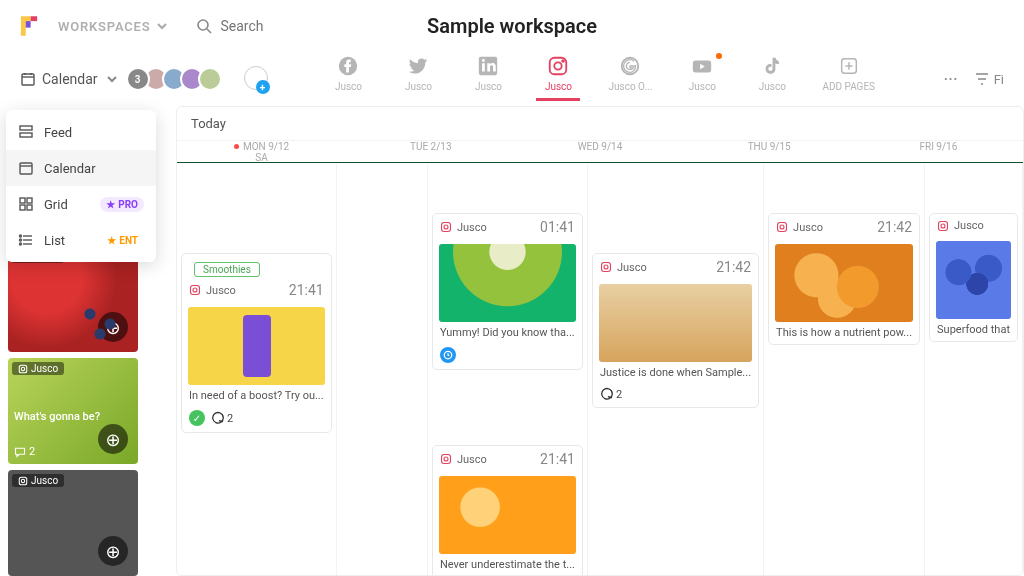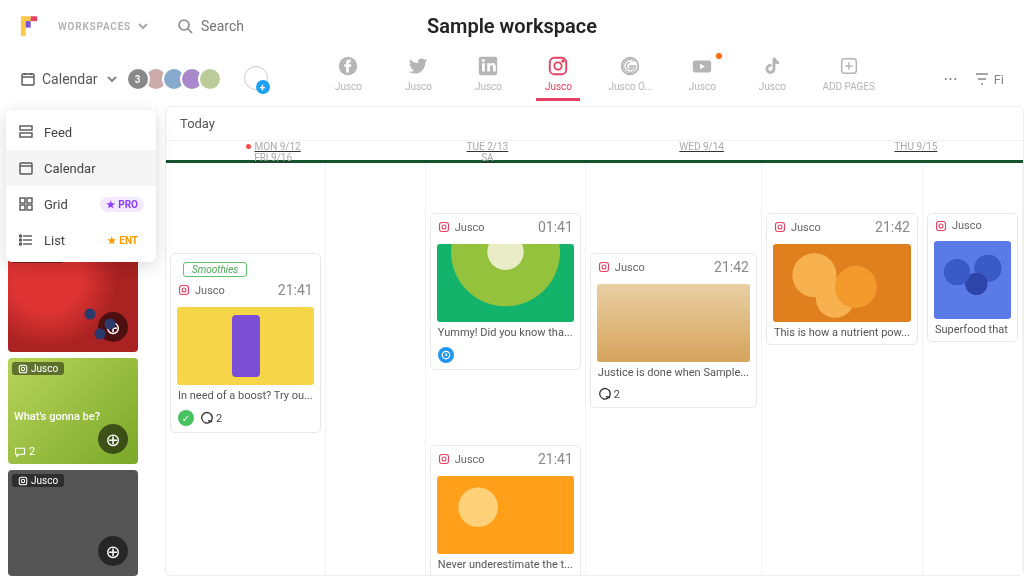--- a/index.html
+++ b/index.html
@@ -1,21 +1,21 @@
 <!DOCTYPE html>
 <html><head>
 <meta charset="utf-8">
 <style>
 * { margin:0; padding:0; box-sizing:border-box; font-family:-apple-system,BlinkMacSystemFont,"Segoe UI",Roboto,sans-serif; }
 body { width:1024px; height:576px; overflow:hidden; background:#fff; color:#333; }
 
 .top-bar { height:52px; display:flex; align-items:center; padding:0 16px; gap:16px; }
 .logo { width:26px; height:26px; display:flex; align-items:center; }
 .logo svg { width:26px; height:26px; }
-.workspaces-btn { display:flex; align-items:center; gap:4px; color:#b0b0b0; font-size:10px; letter-spacing:.8px; font-weight:600; cursor:pointer; }
+.workspaces-btn { display:flex; align-items:center; gap:4px; color:#b0b0b0; font-size:13px; letter-spacing:.8px; font-weight:600; cursor:pointer; }
 .search-wrap { display:flex; align-items:center; gap:8px; color:#999; margin-left:10px; }
 .search-wrap input { border:none; outline:none; font-size:14px; color:#555; width:120px; }
 .title { position:absolute; left:50%; transform:translateX(-50%); font-size:20px; font-weight:600; color:#222; }
 
 .tab-row { height:54px; display:flex; align-items:center; padding:0 20px; gap:12px; }
 .left-ctl { display:flex; align-items:center; gap:12px; width:240px; }
 .cal-btn { display:flex; align-items:center; gap:6px; color:#555; font-size:14px; cursor:pointer; }
 .avatars { display:flex; align-items:center; }
 .av { width:24px; height:24px; border-radius:50%; border:2px solid #fff; margin-left:-6px; background:#ccc; display:flex; align-items:center; justify-content:center; font-size:10px; color:#fff; font-weight:600; }
 .av.cnt { background:#888; z-index:5; }
@@ -43,25 +43,25 @@
 .t2 { background:linear-gradient(135deg,#b8d45a,#7aa828); }
 .t3 { background:#555; }
 
 .view-menu { position:absolute; top:110px; left:6px; width:150px; background:#fff; border-radius:6px; box-shadow:0 4px 18px rgba(0,0,0,.15); z-index:50; padding:4px 0; }
 .vm-item { display:flex; align-items:center; gap:10px; padding:10px 12px; font-size:13px; color:#444; cursor:pointer; }
 .vm-item:hover, .vm-item.hl { background:#f5f5f5; }
 .vm-item .badge { margin-left:auto; font-size:10px; font-weight:700; padding:2px 6px; border-radius:10px; display:flex; gap:3px; align-items:center; }
 .badge.pro { color:#8b3dff; background:#f2e9ff; }
 .badge.ent { color:#ff9900; }
 
-.cal-wrap { flex:1; border:1px solid #eee; border-radius:6px; margin-left:10px; overflow:hidden; background:#fff; }
+.cal-wrap { flex:1; border:1px solid #eee; border-radius:6px; margin-left:21px; overflow:hidden; background:#fff; }
 .cal-head { height:34px; display:flex; align-items:center; padding:0 14px; border-bottom:1px solid #f3f3f3; font-size:13px; position:relative; }
 .today { color:#555; }
 .range { position:absolute; left:50%; transform:translateX(-50%); display:flex; gap:10px; align-items:center; color:#555; }
-.days-head { height:22px; display:grid; grid-template-columns:repeat(4,1fr); border-bottom:3px solid #14532d;text-decoration:underline; }
+.days-head { height:22px; display:grid; grid-template-columns:repeat(5,1fr); border-bottom:1px solid #14532d; }
 .dh { font-size:10px; color:#aaa; display:flex; align-items:center; justify-content:center; gap:4px; }
 .dh.today-c::before { content:""; width:5px; height:5px; background:#ff4a4a; border-radius:50%; }
 .cal-body { display:grid; grid-template-columns:repeat(6,1fr); height:410px; }
 .col { border-right:1px solid #f3f3f3; padding:6px 4px; display:flex; flex-direction:column; gap:10px; }
 
 .card { border:1px solid #e8e8e8; border-radius:5px; overflow:hidden; background:#fff; font-size:11px; }
 .card .chead { display:flex; align-items:center; padding:5px 7px; gap:5px; }
 .card .chead .ig { color:#e4405f; }
 .card .chead .nm { color:#666; }
 .card .chead .tm { margin-left:auto; color:#888; font-size:14px; }
@@ -300,21 +300,21 @@
       <div class="dh">TUE 2/13</div>
       <div class="dh">WED 9/14</div>
       <div class="dh">THU 9/15</div>
       <div class="dh">FRI 9/16</div>
       <div class="dh">SA</div>
     </div>
     <div class="cal-body">
 
       <div class="col" style="padding-top:90px;">
         <div class="card">
-          <div style="padding:4px 6px 0;font-style:italic;"><span class="ctag" style="display:inline-block;padding:1px 8px;border:1px solid #5ec36a;color:#4aa756;border-radius:3px;font-size:10px;">Smoothies</span></div>
+          <div style="padding:4px 6px 0;"><span class="ctag" style="display:inline-block;padding:1px 8px;border:1px solid #5ec36a;color:#4aa756;border-radius:3px;font-size:10px;">Smoothies</span></div>
           <div class="chead">
             <svg width="12" height="12" class="ig" viewBox="0 0 24 24" fill="none" stroke="currentColor" stroke-width="2.2">
                 <rect x="3" y="3" width="18" height="18" rx="5"></rect>
                 <circle cx="12" cy="12" r="4"></circle>
               </svg>
             <span class="nm">Jusco</span>
             <span class="tm">21:41</span>
           </div>
           <div class="img img-yellow"></div>
           <div class="txt">In need of a boost? Try ou...</div>

